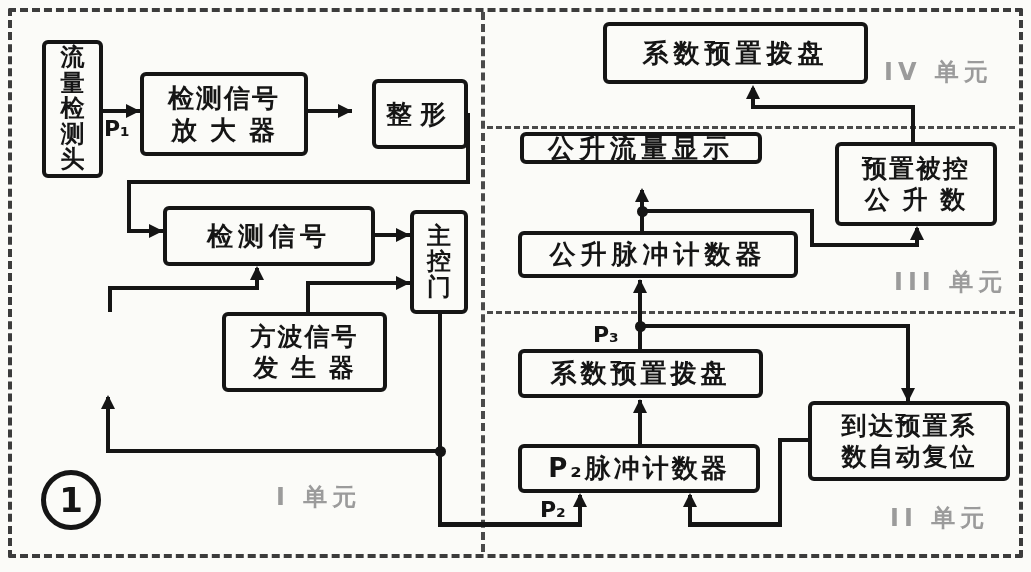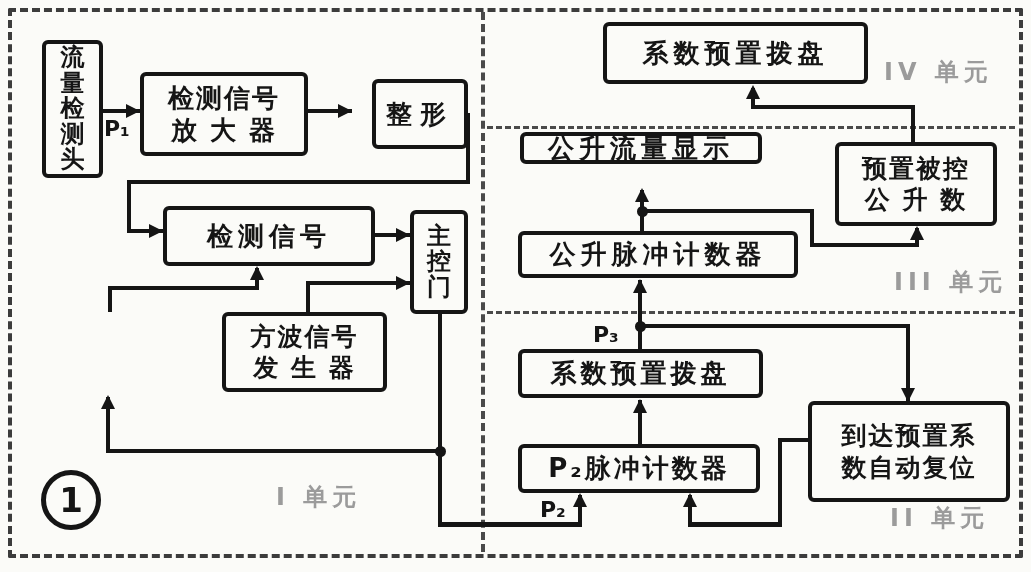--- a/index.html
+++ b/index.html
@@ -127,21 +127,21 @@
 门</div>
   <div class="box" style="left:222px;top:312px;width:165px;height:80px;font-size:25px;">方波信号
 发 生 器</div>
   <div class="box" style="left:603px;top:22px;width:265px;height:62px;letter-spacing:5px;">系数预置拨盘</div>
   <div class="box" style="left:520px;top:132px;width:242px;height:32px;letter-spacing:5px;">公升流量显示</div>
   <div class="box" style="left:835px;top:142px;width:162px;height:84px;font-size:25px;">预置被控
 公 升 数</div>
   <div class="box" style="left:518px;top:231px;width:280px;height:47px;letter-spacing:5px;">公升脉冲计数器</div>
   <div class="box" style="left:518px;top:349px;width:245px;height:49px;letter-spacing:4px;">系数预置拨盘</div>
   <div class="box" style="left:518px;top:444px;width:242px;height:49px;letter-spacing:3px;">P₂脉冲计数器</div>
-  <div class="box" style="left:808px;top:401px;width:202px;height:101px;font-size:25px;">到达预置系
+  <div class="box" style="left:808px;top:401px;width:202px;height:80px;font-size:25px;">到达预置系
 数自动复位</div>
 
   <div class="sig" style="left:104px;top:116px;">P₁</div>
   <div class="sig" style="left:593px;top:322px;text-align:right;">P₃</div>
   <div class="sig" style="left:540px;top:497px;">P₂</div>
 
   <div class="unit" style="left:890px;top:502px;">II 单元</div>
   <div class="unit" style="left:276px;top:481px;">I 单元</div>
   <div class="unit" style="left:882px;top:266px;margin-left:12px;">III 单元</div>
   <div class="unit" style="left:884px;top:56px;">IV 单元</div>

